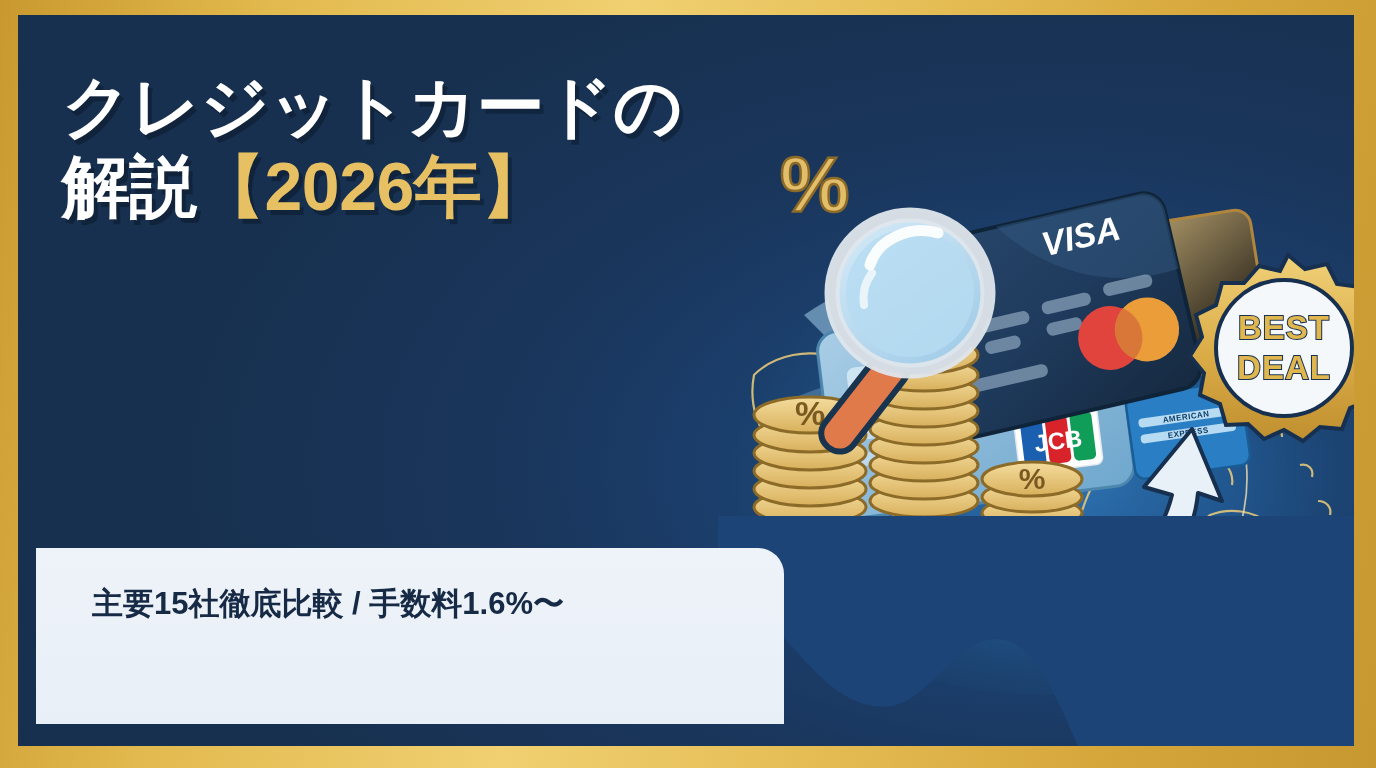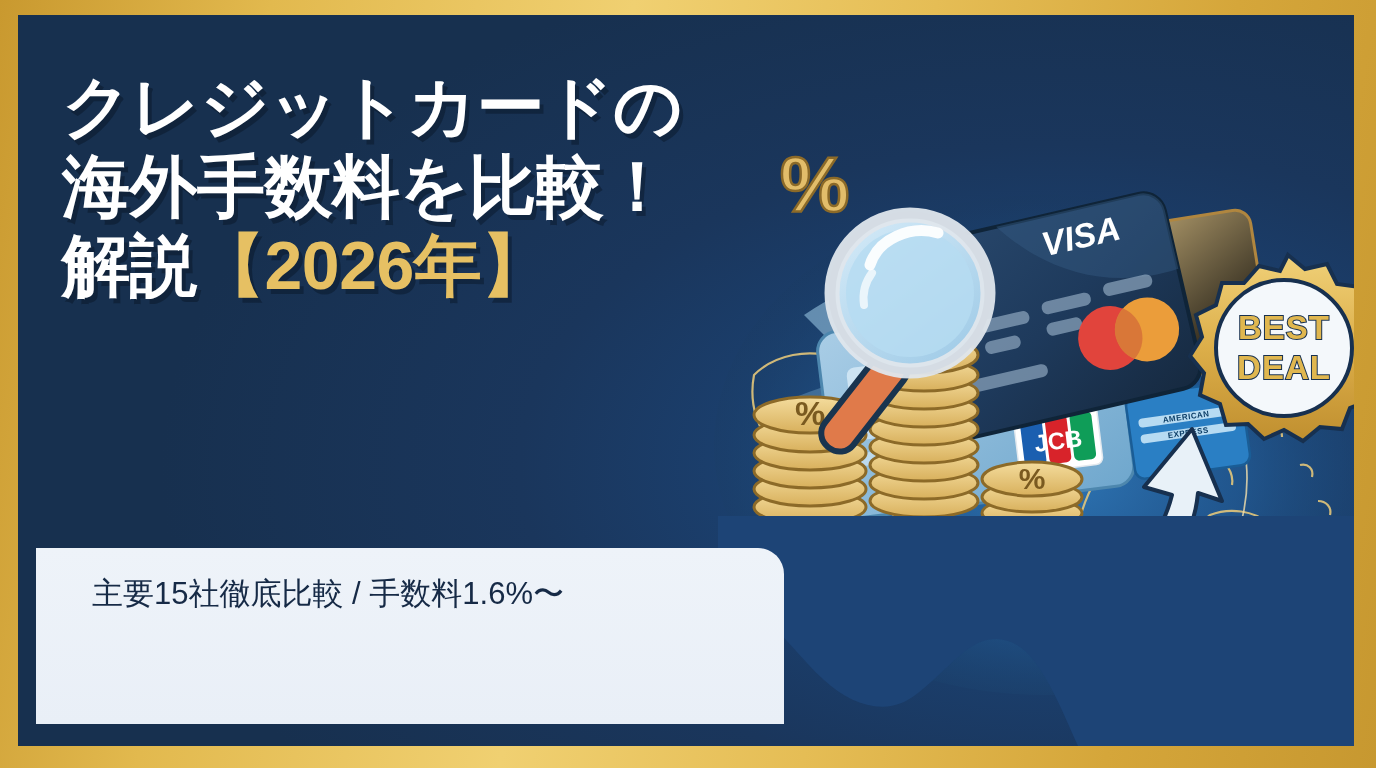--- a/index.html
+++ b/index.html
@@ -48,23 +48,23 @@
   }
 
   .subbar{
     position:absolute;left:18px;bottom:22px;
     width:748px;height:176px;
     background:linear-gradient(180deg,#eef3f9 0%,#e9eff7 100%);
     border-top-right-radius:26px;
     z-index:5;
   }
   .subbar-inner{
-    position:absolute;left:56px;top:22px;right:40px;
+    position:absolute;left:56px;top:32px;right:40px;
     color:#162a46;
-    font-weight:400;
+    font-weight:700;
     font-size:31px;
     line-height:1.55;
   }
 
   
   .blob{
     position:absolute;left:0;right:0;bottom:0;height:230px;
     z-index:4;pointer-events:none;
   }
   .blob svg{display:block;width:100%;height:100%;}
@@ -336,18 +336,17 @@
       <svg viewBox="0 0 1336 230" preserveAspectRatio="none" aria-hidden="true">
         <path d="M700 0 H1336 V230 H1060 C1045 196 1030 160 1012 140
                  C992 118 968 118 946 136 C924 154 906 176 886 186
                  C860 198 830 186 806 164 C782 142 762 114 740 96
                  C724 82 710 62 700 34 Z" fill="#1d4476"></path>
       </svg>
     </div>
 
     <div class="headline">
       <div class="hl-line">クレジットカードの</div>
-      <div class="hl-line">海外手数料を比較！</div>
       <div class="hl-line"><span>解説</span><span class="gold">【2026年】</span></div>
     </div>
 
   </div>
 </div>
 
 </body></html>

